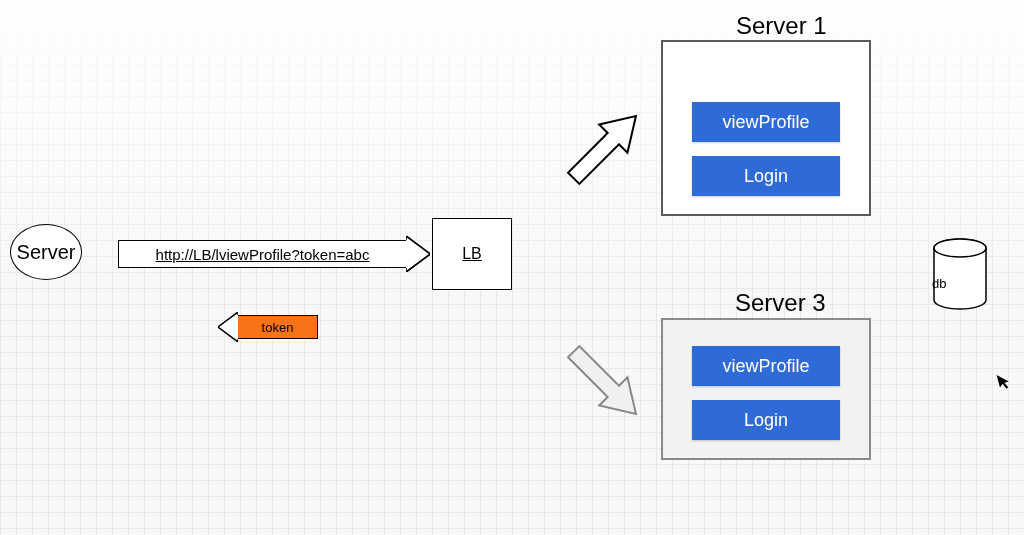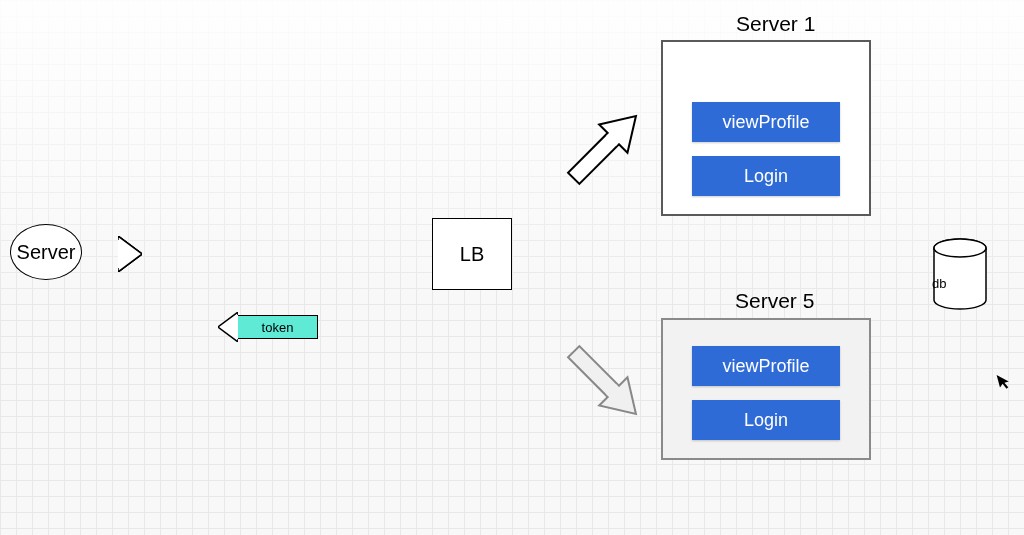--- a/index.html
+++ b/index.html
@@ -36,25 +36,26 @@
       width: 72px;
       height: 56px;
       border-radius: 50%;
       font-size: 20px;
     }
     .lb {
       left: 432px;
       top: 218px;
       width: 80px;
       height: 72px;
-      font-size: 20px;
+      font-size: 16px;
+      text-decoration: underline;
     }
     .server-label {
       position: absolute;
-      font-size: 21px;
+      font-size: 24px;
       color: #000;
     }
     .server1-label { left: 736px; top: 12px; }
     .server2-label { left: 735px; top: 289px; }
     .server-box {
       position: absolute;
       width: 210px;
       padding: 26px 0 18px 0;
       display: flex;
       flex-direction: column;
@@ -124,21 +125,21 @@
       width: 100px;
       height: 30px;
       display: flex;
       align-items: center;
     }
     .token-body {
       flex: 1;
       height: 24px;
       border: 1.5px solid #000;
       border-left: none;
-      background: #5eead4;
+      background: #f97316;
       display: flex;
       align-items: center;
       justify-content: center;
       font-size: 13px;
       padding: 0 4px;
     }
     .big-arrow {
       position: absolute;
     }
     .cursor {
@@ -152,20 +153,21 @@
 </head>
 <body>
 
 <div class="fade"></div>
 
 <div class="node alice">
   <span>Server</span>
 </div>
 
 <div class="url-arrow">
+  <div class="url-body">http://LB/lviewProfile?token=abc</div>
   <svg width="24" height="36">
     <polygon points="0,0 24,18 0,36 0,32 0,4" fill="#fff" stroke="#000" stroke-width="1.5"></polygon>
     <line x1="0" y1="4" x2="0" y2="32" stroke="#fff" stroke-width="2"></line>
     <polygon points="0,0 24,18 0,36" fill="none" stroke="#000" stroke-width="1.5"></polygon>
     <polygon points="0,4 0,0 24,18 0,36 0,32" fill="#fff"></polygon>
     <path d="M0 4 L0 0 L24 18 L0 36 L0 32" fill="#fff" stroke="#000" stroke-width="1.5"></path>
   </svg>
 </div>
 
 <div class="token-arrow">
@@ -198,21 +200,21 @@
 <div class="server-label server1-label">Server 1</div>
 <div class="server-box server1">
   <div class="server-btn">
     <span>viewProfile</span>
   </div>
   <div class="server-btn">
     <span>Login</span>
   </div>
 </div>
 
-<div class="server-label server2-label">Server 5</div>
+<div class="server-label server2-label">Server 3</div>
 <div class="server-box server2">
   <div class="server-btn">
     <span>viewProfile</span>
   </div>
   <div class="server-btn">
     <span>Login</span>
   </div>
 </div>
 
 <div class="db">

